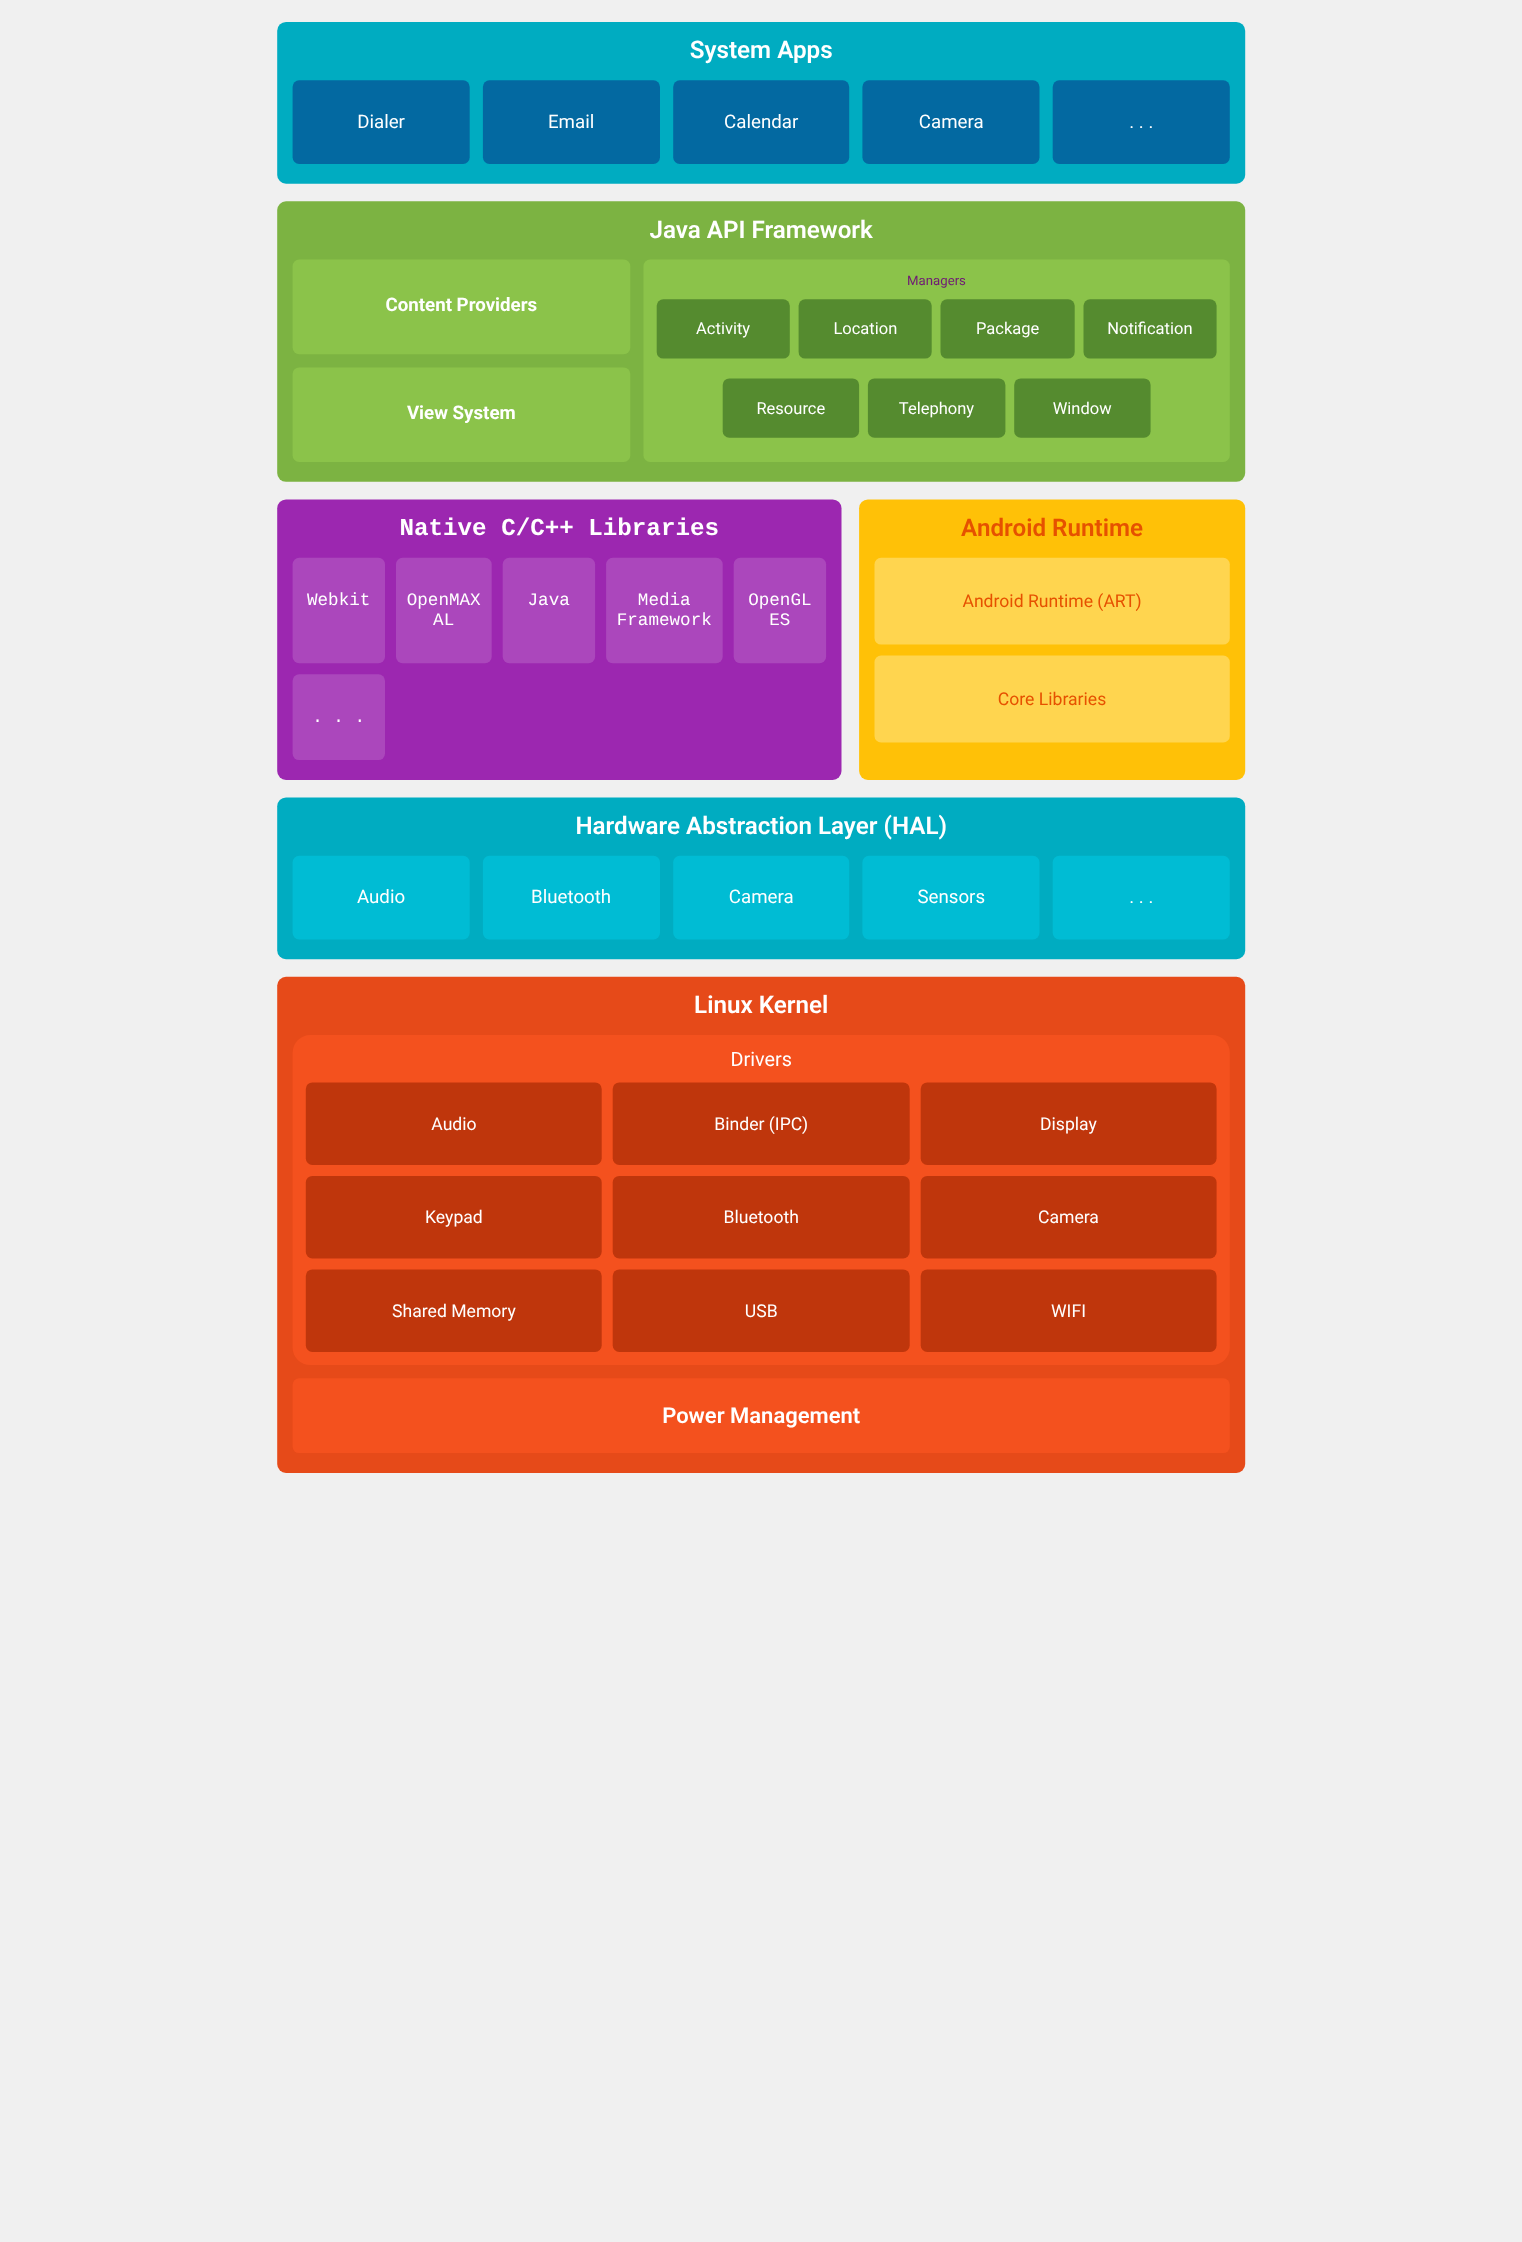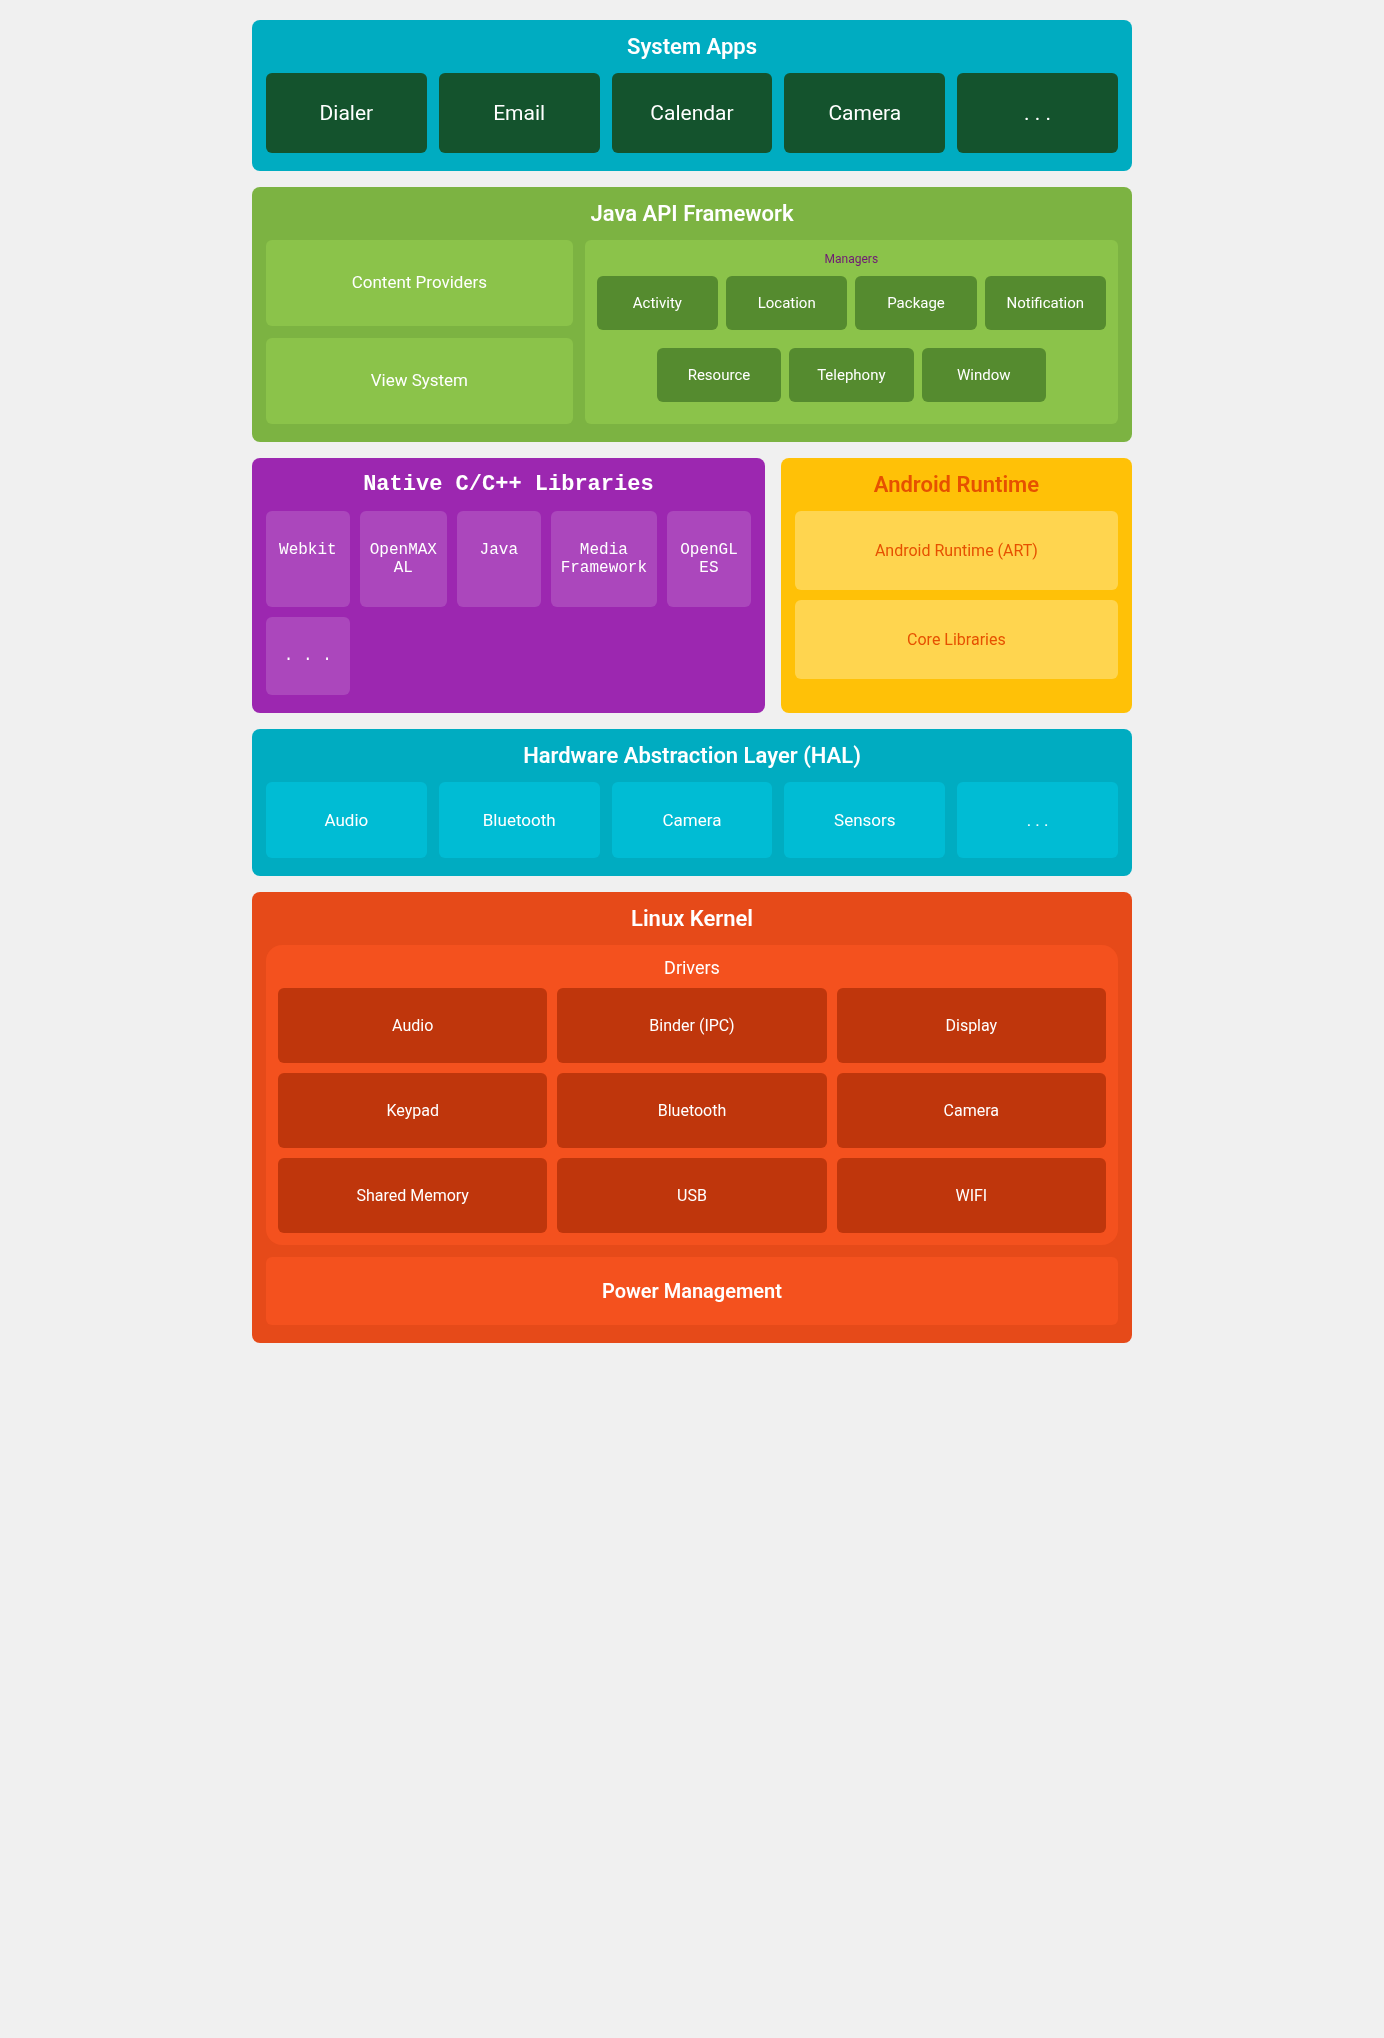--- a/index.html
+++ b/index.html
@@ -28,26 +28,26 @@
     
     .system-apps {
       background: #00ACC1;
     }
     .system-apps .cards-row {
       display: flex;
       gap: 12px;
     }
     .system-apps .card {
       flex: 1;
-      background: #14532d;
+      background: #0369a1;
       border-radius: 6px;
       padding: 28px 28px;
       text-align: center;
       color: white;
-      font-size: 21px;
+      font-size: 17px;
     }
 
     
     .java-api {
       background: #7CB342;
     }
     .java-api .content-row {
       display: flex;
       gap: 12px;
     }
@@ -58,20 +58,21 @@
       width: 36%;
     }
     .java-api .left-col .card {
       background: #8BC34A;
       border-radius: 6px;
       padding: 32px 10px;
       text-align: center;
       color: white;
       font-size: 17px;
       flex: 1;
+      font-weight: bold;
     }
     .java-api .right-col {
       flex: 1;
       background: #8BC34A;
       border-radius: 6px;
       padding: 12px;
     }
     .java-api .right-col .managers-title {
       text-align: center;
       color: #701a75;

